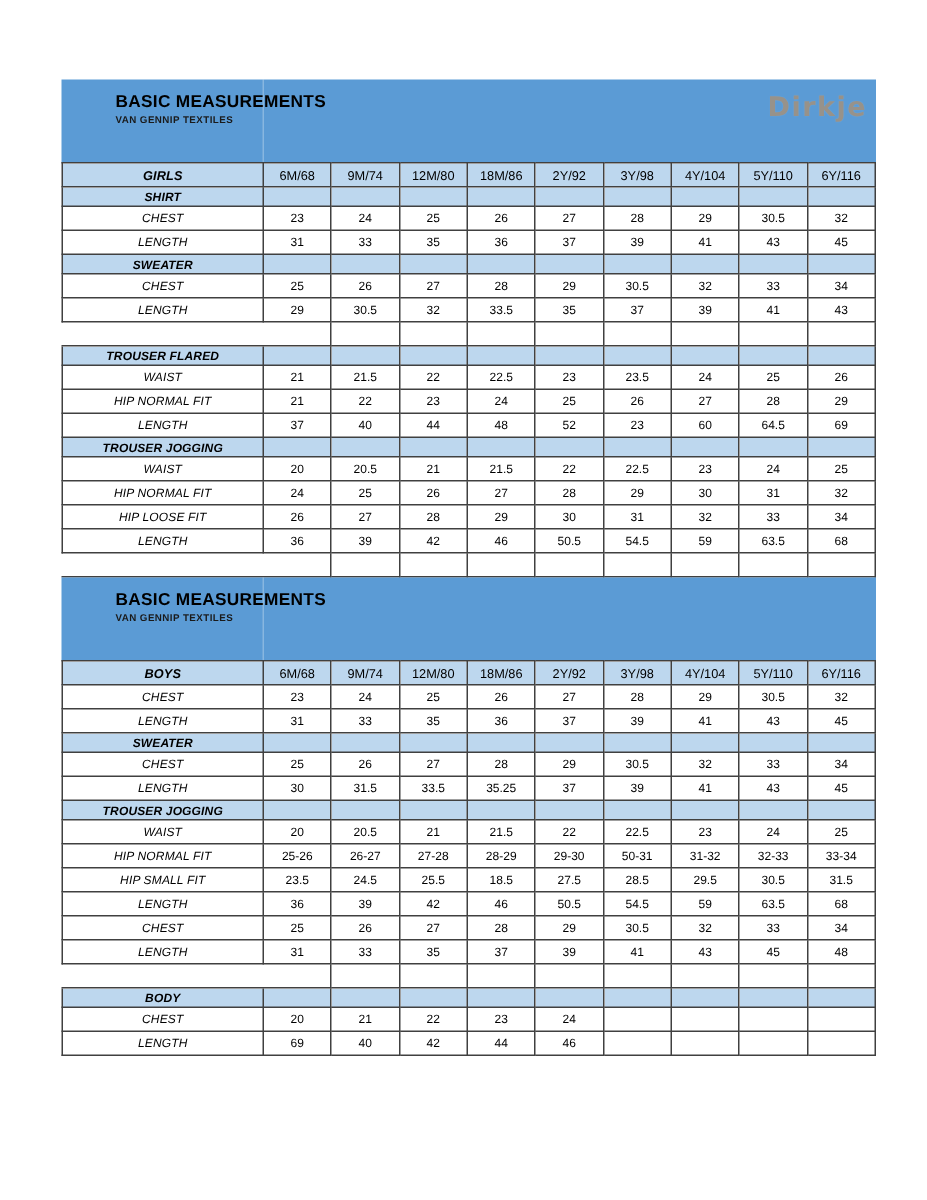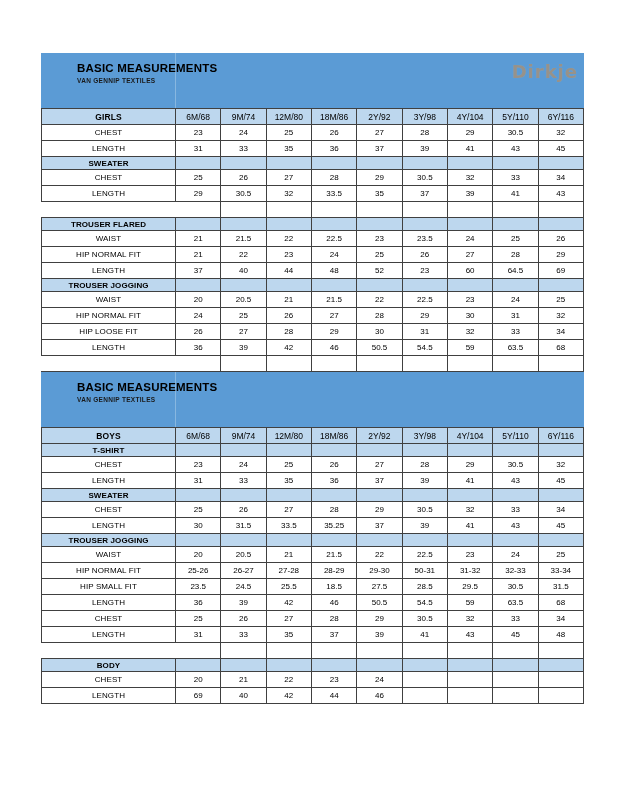--- a/index.html
+++ b/index.html
@@ -35,21 +35,21 @@
   }
   table.size-table{
     width:543px;border-collapse:collapse;table-layout:fixed;
   }
   table.size-table td{
     border:1px solid var(--border);
     padding:0 0 0 0;margin:0;overflow:hidden;white-space:nowrap;
     font-size:8px;text-align:center;vertical-align:middle;color:#000;
   }
   td.label-cell{
-    text-align:left;padding-left:3px;font-size:6.5px;letter-spacing:0.1px;
+    text-align:left;padding-left:3px;font-size:6.5px;letter-spacing:0.1px;font-style:italic;
   }
   tr.header-row td{background:var(--section);height:15px;font-size:8.5px;}
   tr.header-row td.label-cell{font-weight:bold;font-size:8.5px;}
   tr.section-row td{background:var(--section);height:12px;}
   tr.section-row td.label-cell{font-weight:bold;}
   tr.data-row td{background:#ffffff;height:15px;}
   tr.empty-row td{background:#ffffff;height:15px;}
   tr.empty-row td.label-cell{
     border-left:1px solid transparent;border-right:1px solid transparent;
   }
@@ -86,20 +86,32 @@
           <td>6M/68</td>
           <td>9M/74</td>
           <td>12M/80</td>
           <td>18M/86</td>
           <td>2Y/92</td>
           <td>3Y/98</td>
           <td>4Y/104</td>
           <td>5Y/110</td>
           <td>6Y/116</td>
         </tr>
+        <tr class="section-row">
+          <td class="label-cell">SHIRT</td>
+          <td></td>
+          <td></td>
+          <td></td>
+          <td></td>
+          <td></td>
+          <td></td>
+          <td></td>
+          <td></td>
+          <td></td>
+        </tr>
         <tr class="data-row">
           <td class="label-cell">CHEST</td>
           <td>23</td>
           <td>24</td>
           <td>25</td>
           <td>26</td>
           <td>27</td>
           <td>28</td>
           <td>29</td>
           <td>30.5</td>
@@ -314,32 +326,20 @@
           <td>6M/68</td>
           <td>9M/74</td>
           <td>12M/80</td>
           <td>18M/86</td>
           <td>2Y/92</td>
           <td>3Y/98</td>
           <td>4Y/104</td>
           <td>5Y/110</td>
           <td>6Y/116</td>
         </tr>
-        <tr class="section-row">
-          <td class="label-cell">T-SHIRT</td>
-          <td></td>
-          <td></td>
-          <td></td>
-          <td></td>
-          <td></td>
-          <td></td>
-          <td></td>
-          <td></td>
-          <td></td>
-        </tr>
         <tr class="data-row">
           <td class="label-cell">CHEST</td>
           <td>23</td>
           <td>24</td>
           <td>25</td>
           <td>26</td>
           <td>27</td>
           <td>28</td>
           <td>29</td>
           <td>30.5</td>

